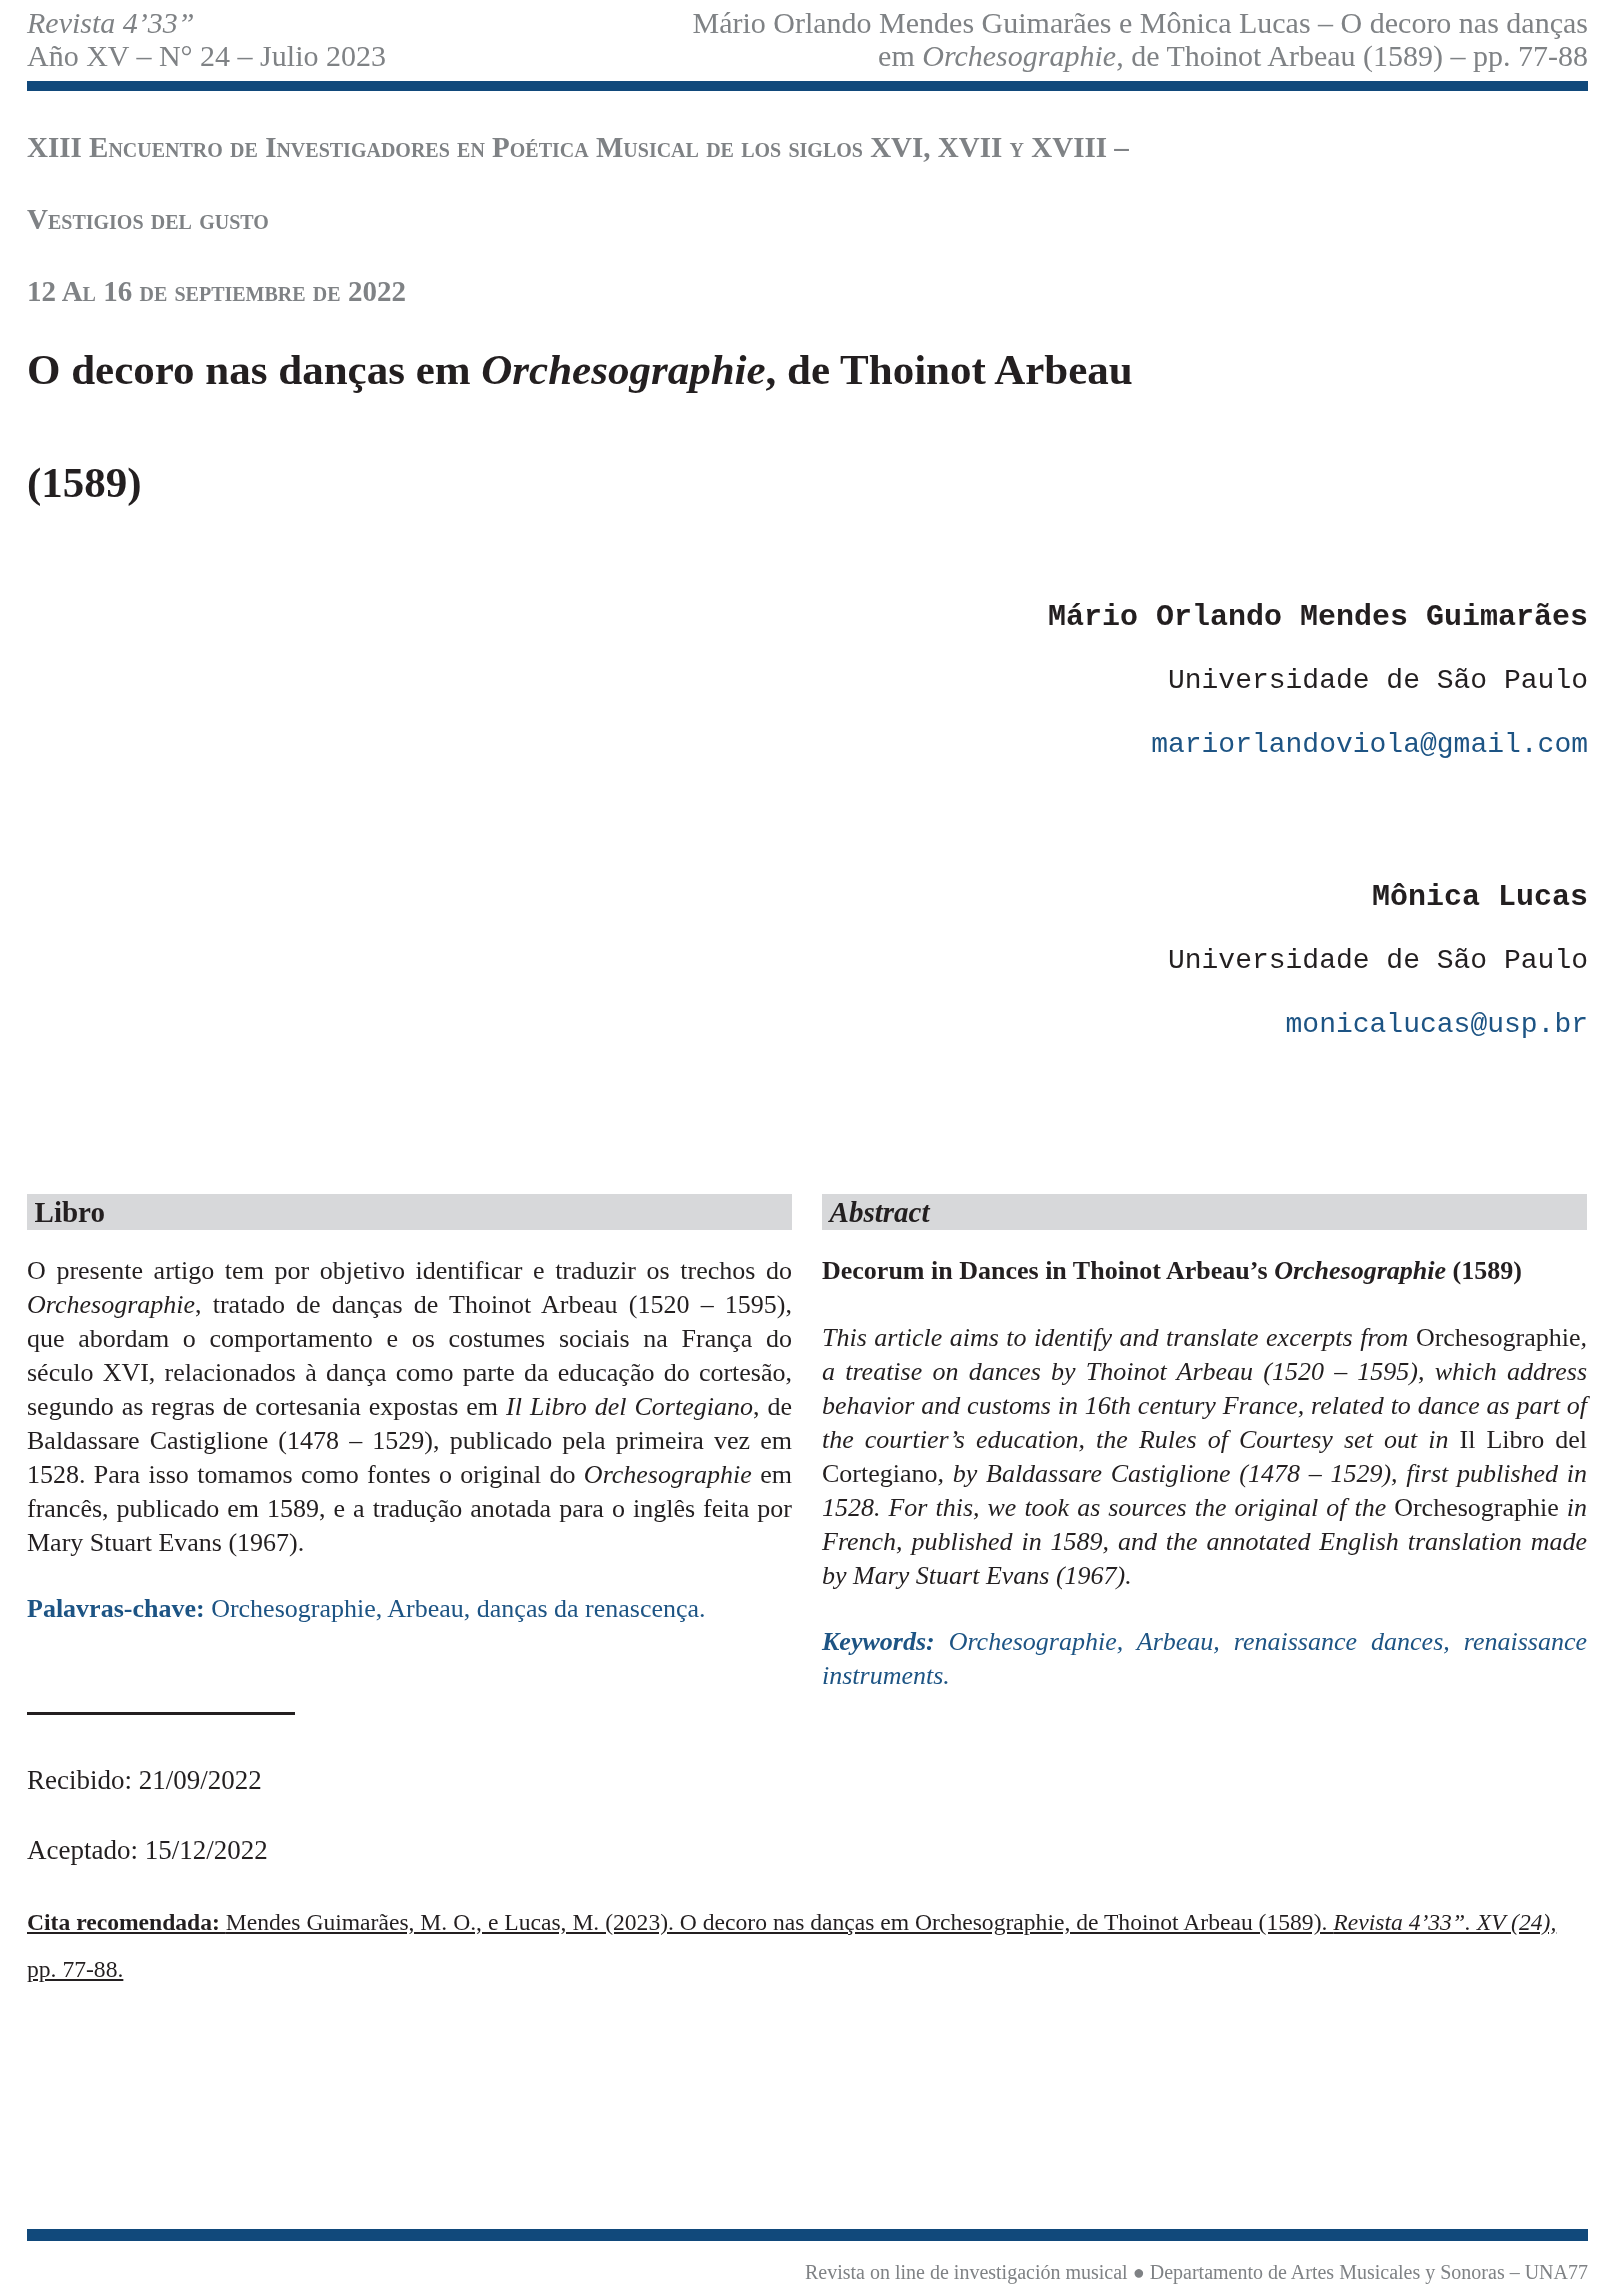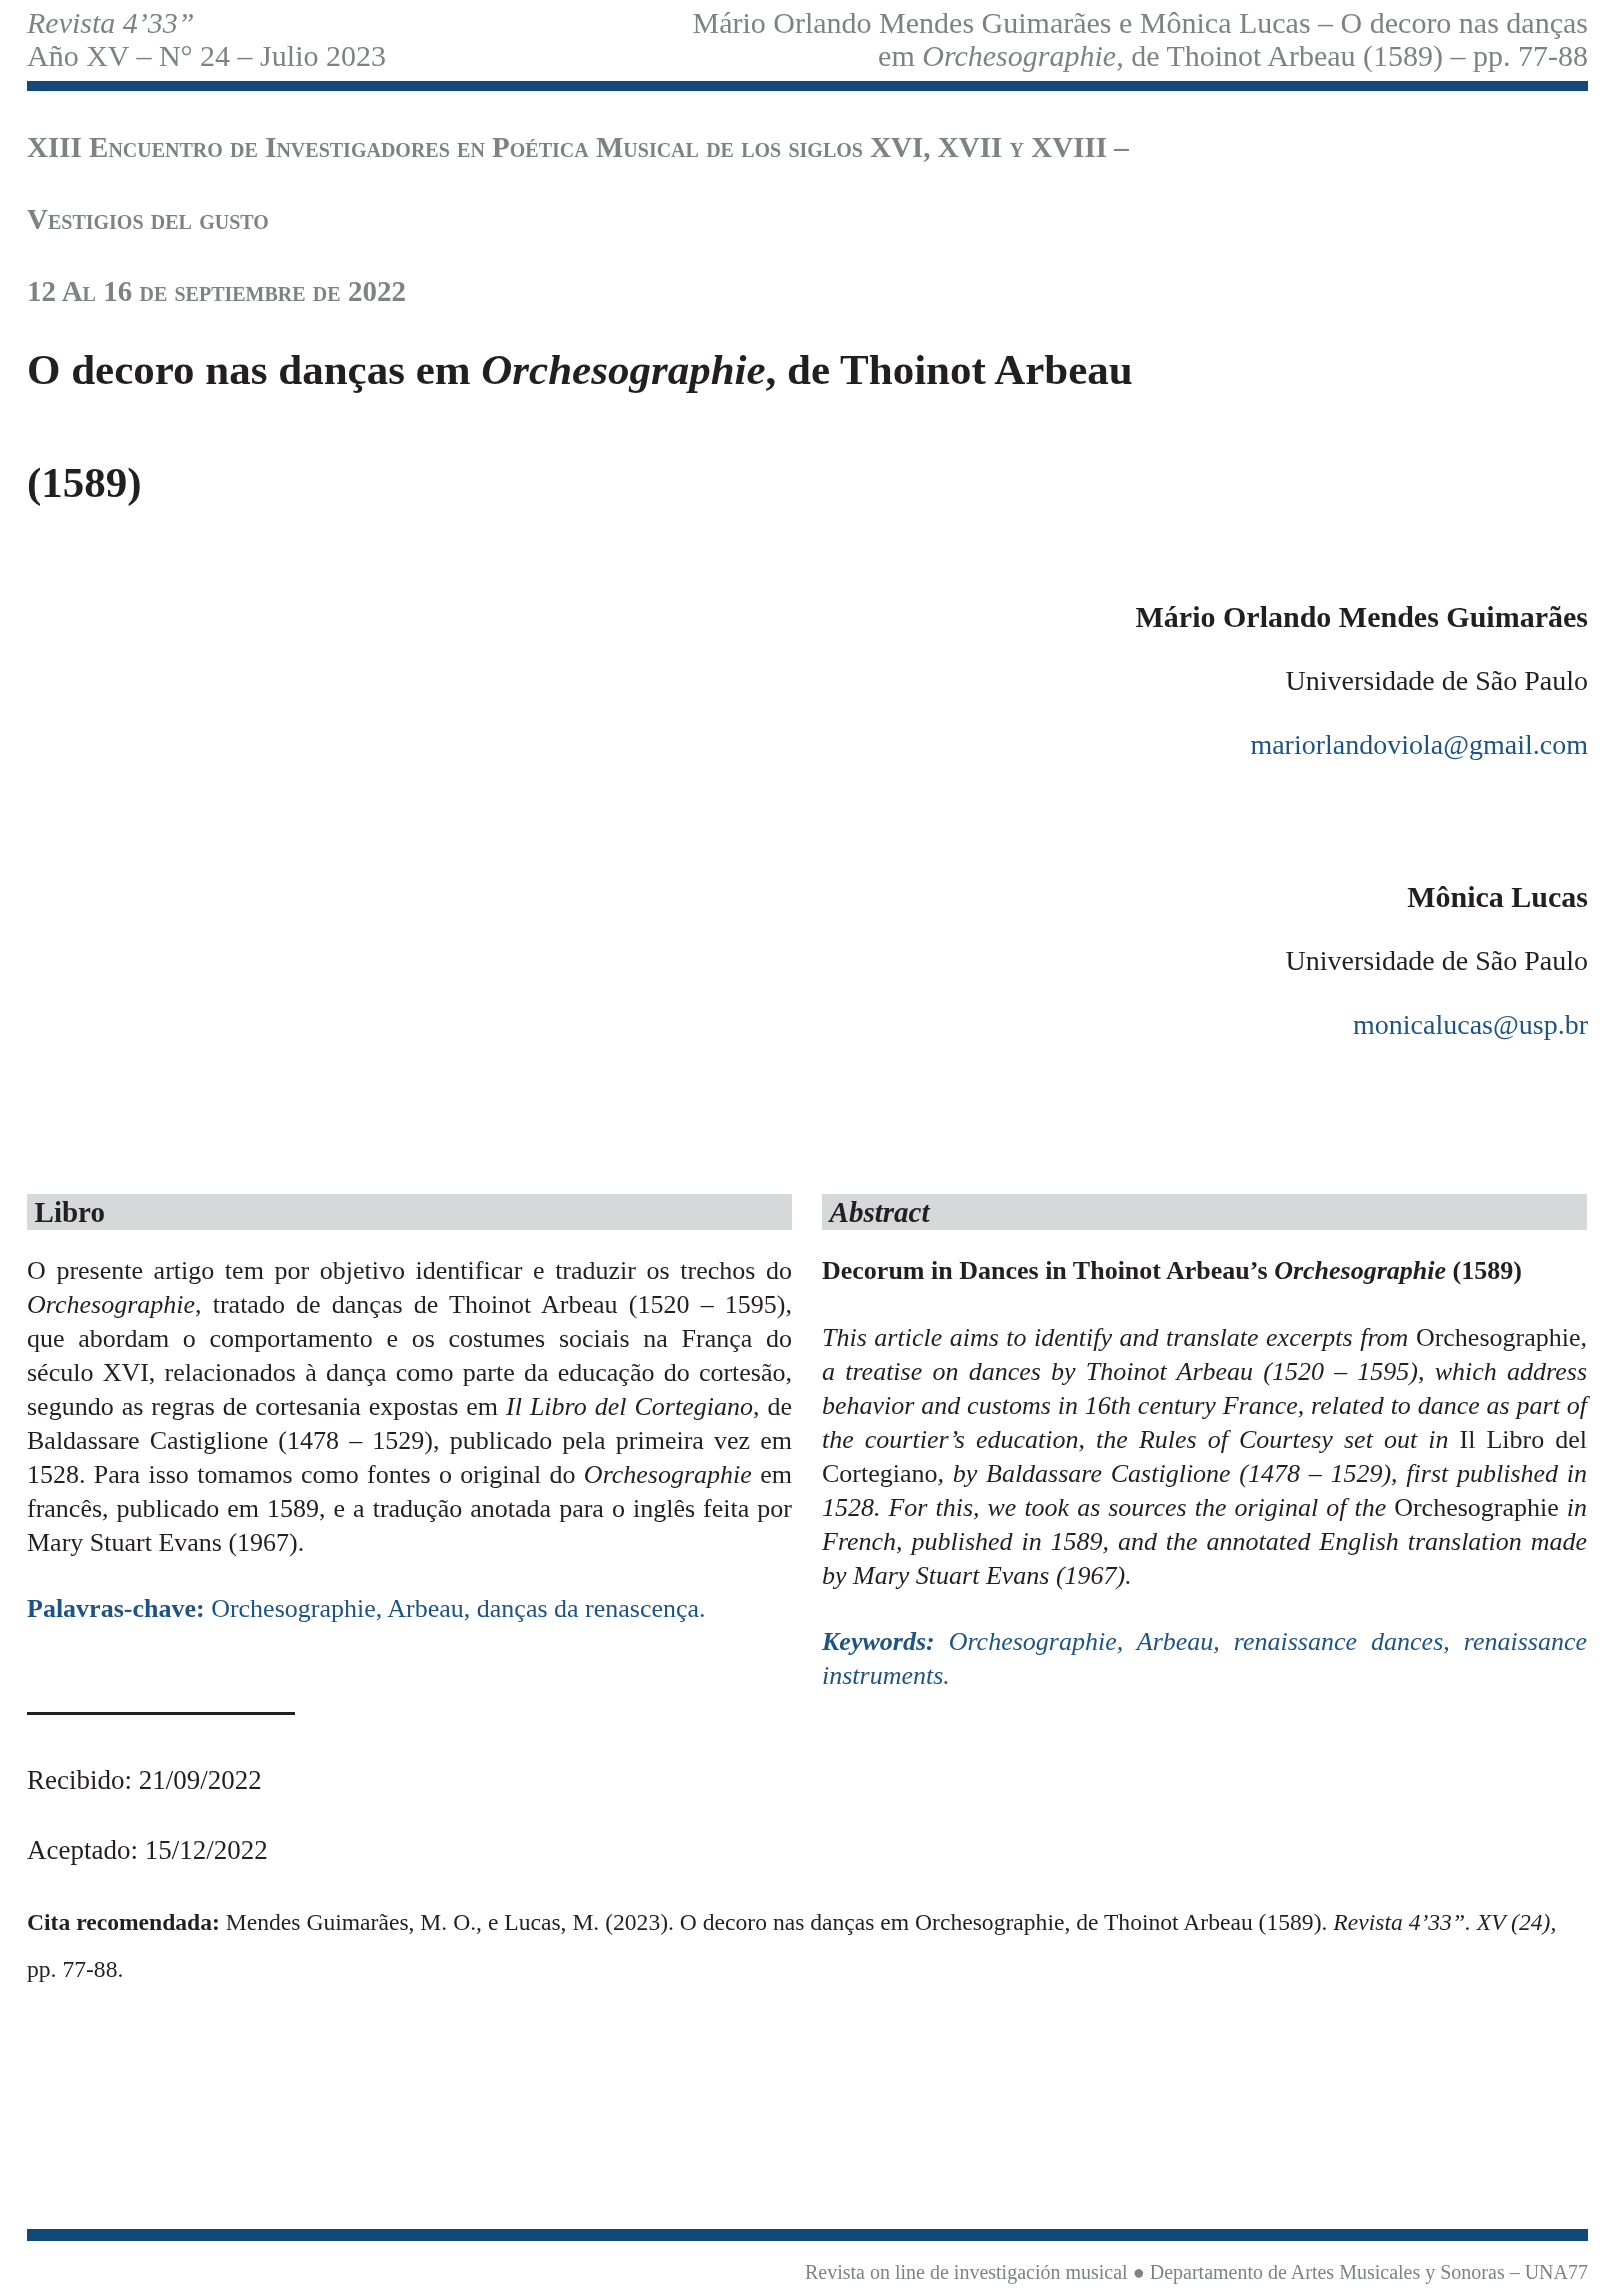--- a/index.html
+++ b/index.html
@@ -25,21 +25,21 @@
   .d-title { margin-top:62px; font-size:28px; line-height:30px; }
   .d-sc { margin-top:40px; font-size:29px; line-height:32px; font-variant:small-caps; }
 
   
   .title { margin-top:6px; font-size:43px; font-weight:bold; line-height:113px; max-width:1142px; }
 
   
   .authors { text-align:right; }
   .author1 { margin-top:46px; }
   .author2 { margin-top:88px; }
-  .author p { line-height:64px; }
+  .author p { line-height:64px;font-family:Liberation Mono, monospace; }
   .a-name { font-size:30px; font-weight:bold; }
   .a-affil { font-size:28px; }
   .a-email { font-size:28px; color:var(--link-blue,#1D5484); }
   .a-email a { color:inherit; text-decoration:none; cursor:pointer; }
 
   
   .columns { margin-top:137px; display:flex; gap:30px; }
   .col { width:765px; }
   .col-head { background:var(--bar-gray,#D7D8DA); height:36px; line-height:36px;
               padding:0 7.6px; font-size:29px; font-weight:bold; }
@@ -54,21 +54,21 @@
   
   .seg-i { font-style:italic; }
   .seg-b { font-weight:bold; }
   .seg-up { font-style:normal; }
 
   
   .footnote-rule { margin-top:19px; width:268px; border-top:3px solid #231F20; }
   .date { font-size:27px; line-height:38px; }
   .date-received { margin-top:46px; }
   .date-accepted { margin-top:32px; }
-  .citation { margin-top:30px; font-size:23.6px; line-height:47px; max-width:1560px; }
+  .citation { margin-top:30px; font-size:23.6px; line-height:47px; max-width:1560px;text-decoration:underline; }
 
   
   .footer { position:absolute; left:27px; right:27px; bottom:0; }
   .footer-rule { height:12px; background:var(--navy-rule,#11497B); }
   .footer-row { display:flex; justify-content:flex-end; padding:20px 0 10.7px 0;
                 color:var(--gray-text,#7F8285); font-size:20px; }
 </style>
 </head>
 <body>
 

